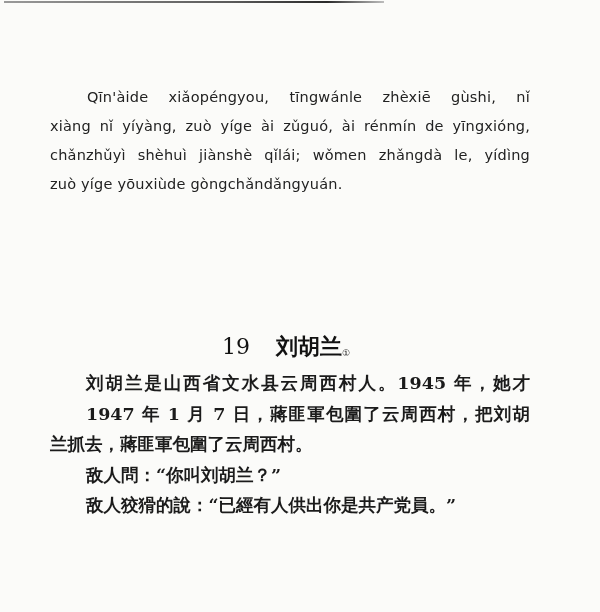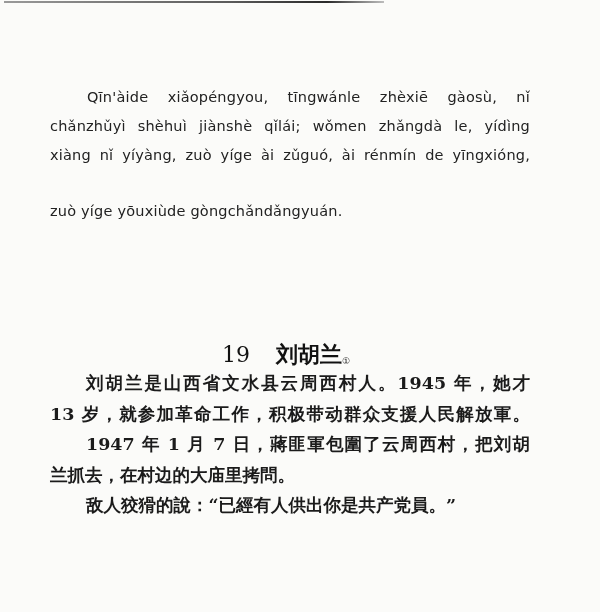--- a/index.html
+++ b/index.html
@@ -34,26 +34,26 @@
       color: #222;
       letter-spacing: 0.2px;
     }
     .pinyin .line {
       display: block;
       white-space: nowrap;
       text-align: justify;
       text-align-last: justify;
     }
     .pinyin .line.first { padding-left: 37px; }
-    .pinyin .line.last { text-align-last: left; margin-top: 27px; }
+    .pinyin .line.last { text-align-last: left; }
 
     .chapter-heading {
       position: absolute;
       left: 222px;
-      top: 340px;
+      top: 332px;
       font-family: "DejaVu Serif", serif;
       font-size: 22px;
       font-weight: bold;
       color: #111;
       white-space: nowrap;
     }
     .chapter-heading .num { margin-right: 26px; font-weight: normal; }
     .chapter-heading .note { font-size: 9px; vertical-align: -2px; font-weight: normal; }
 
     .chinese {
@@ -74,29 +74,29 @@
     .chinese .indent { padding-left: 36px; }
     .chinese .justify { text-align: justify; text-align-last: justify; }
     .chinese .note { font-size: 9px; font-weight: normal; vertical-align: -2px; }
   </style>
 </head>
 <body>
 
 <div class="top-rule"></div>
 
 <div class="pinyin">
-  <span class="line first">Qīn'àide xiǎopéngyou, tīngwánle zhèxiē gàosù, nǐ</span>
+  <span class="line first">Qīn'àide xiǎopéngyou, tīngwánle zhèxiē gùshi, nǐ</span>
+  <span class="line">xiàng nǐ yíyàng, zuò yíge ài zǔguó, ài rénmín de yīngxióng,</span>
   <span class="line">chǎnzhǔyì shèhuì jiànshè qǐlái; wǒmen zhǎngdà le, yídìng</span>
-  <span class="line">xiàng nǐ yíyàng, zuò yíge ài zǔguó, ài rénmín de yīngxióng,</span>
   <span class="line last">zuò yíge yōuxiùde gòngchǎndǎngyuán.</span>
 </div>
 
 <div class="chapter-heading">
   <span class="num">19</span><span>刘胡兰</span><span class="note">①</span>
 </div>
 
 <div class="chinese">
   <span class="line indent justify">刘胡兰是山西省文水县云周西村人。1945 年，她才</span>
-  <span class="line justify">13 岁，就参加革命工作，积极带动群众支援人民解放軍。</span>
   <span class="line indent justify">1947 年 1 月 7 日，蔣匪軍包圍了云周西村，把刘胡</span>
-  <span class="line">兰抓去，在村边的大庙里拷問。</span>
+  <span class="line">兰抓去，蔣匪軍包圍了云周西村。</span>
+  <span class="line indent">敌人問：“你叫刘胡兰？”</span>
   <span class="line indent">敌人狡猾的說：“已經有人供出你是共产党員。”</span>
 </div>
 
 </body></html>

